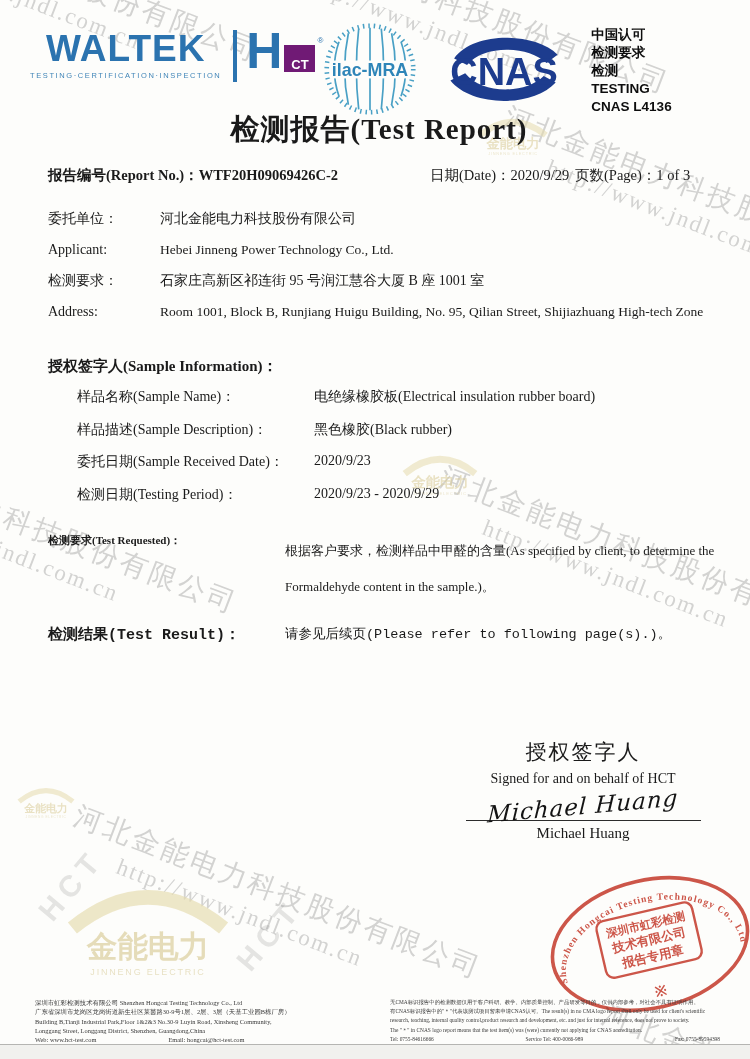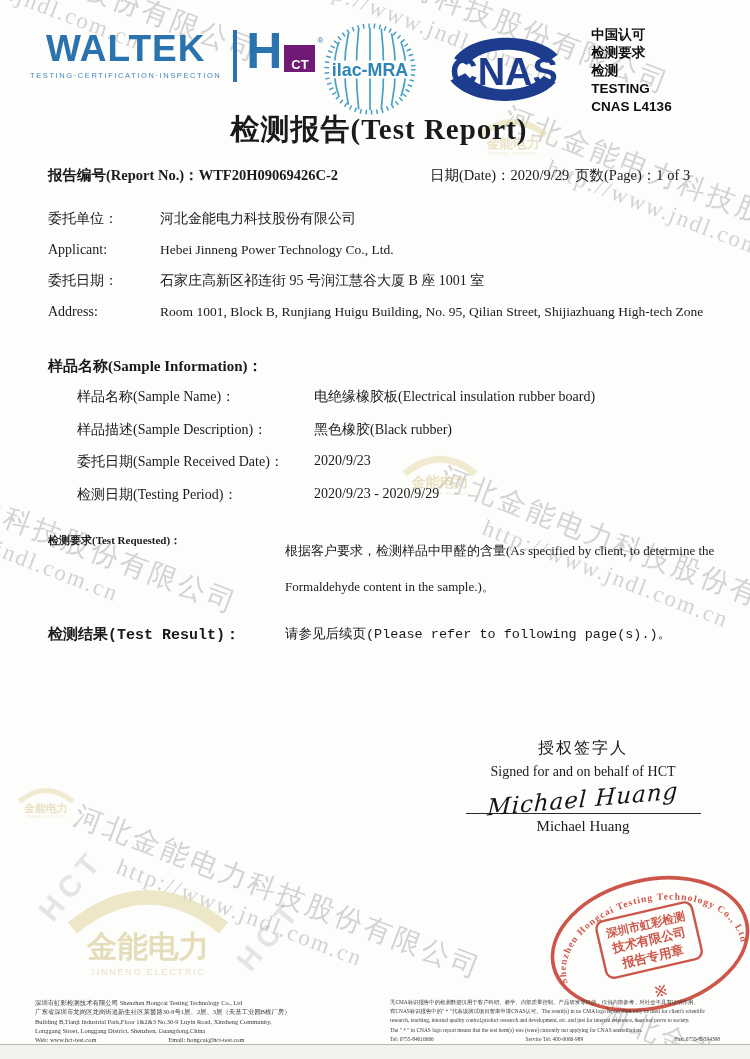--- a/index.html
+++ b/index.html
@@ -68,21 +68,21 @@
   .req-block { position:absolute; top:533px; left:48px; right:10px; display:flex; }
   .req-label { width:237px; flex-shrink:0; font-size:11px; font-weight:bold; }
   .req-value { font-size:13px; line-height:2.75; white-space:nowrap; }
 
   .res-block { position:absolute; top:625px; left:48px; right:10px; display:flex;font-family:Liberation Mono, monospace; }
   .res-label { width:237px; flex-shrink:0; font-size:15px; font-weight:bold; }
   .res-value { font-size:13.5px; white-space:nowrap; }
 
   
   .sig { position:absolute; top:738px; left:428px; width:310px; text-align:center; }
-  .sig-cn { font-size:16px; letter-spacing:2px; }
+  .sig-cn { font-size:21px; letter-spacing:2px; }
   .sig-en { font-size:14px; margin-top:5px; }
   .sig-script { font-family:"DejaVu Serif",serif; font-style:italic; font-size:23px;
                 transform:rotate(-5deg) skewX(-8deg); display:inline-block;
                 margin-top:6px; color:#141414; letter-spacing:1px; }
   .sig-line { width:235px; border-top:1.5px solid #2c2c2c; margin:1px auto 4px; }
   .sig-name { font-size:15px; }
 
   
   .stamp { position:absolute; left:544px; top:870px; width:212px; height:148px;
            transform:rotate(-13deg); opacity:.9; mix-blend-mode:multiply; }
@@ -223,30 +223,30 @@
   <div class="applicant">
     <div class="info-row">
       <div class="info-label">委托单位：</div>
       <div class="info-value">河北金能电力科技股份有限公司</div>
     </div>
     <div class="info-row">
       <div class="info-label">Applicant:</div>
       <div class="info-value en">Hebei Jinneng Power Technology Co., Ltd.</div>
     </div>
     <div class="info-row">
-      <div class="info-label">委托日期：</div>
+      <div class="info-label">检测要求：</div>
       <div class="info-value">石家庄高新区祁连街 95 号润江慧谷大厦 B 座 1001 室</div>
     </div>
     <div class="info-row">
       <div class="info-label">Address:</div>
       <div class="info-value en">Room 1001, Block B, Runjiang Huigu Building, No. 95, Qilian Street, Shijiazhuang High-tech Zone</div>
     </div>
   </div>
 
-  <div class="sample-heading">样品名称(Sample Information)：</div>
+  <div class="sample-heading">授权签字人(Sample Information)：</div>
   <div class="sample-rows">
     <div class="sample-row">
       <div class="sample-label">样品名称(Sample Name)：</div>
       <div class="sample-value">电绝缘橡胶板(Electrical insulation rubber board)</div>
     </div>
     <div class="sample-row">
       <div class="sample-label">样品描述(Sample Description)：</div>
       <div class="sample-value">黑色橡胶(Black rubber)</div>
     </div>
     <div class="sample-row">

